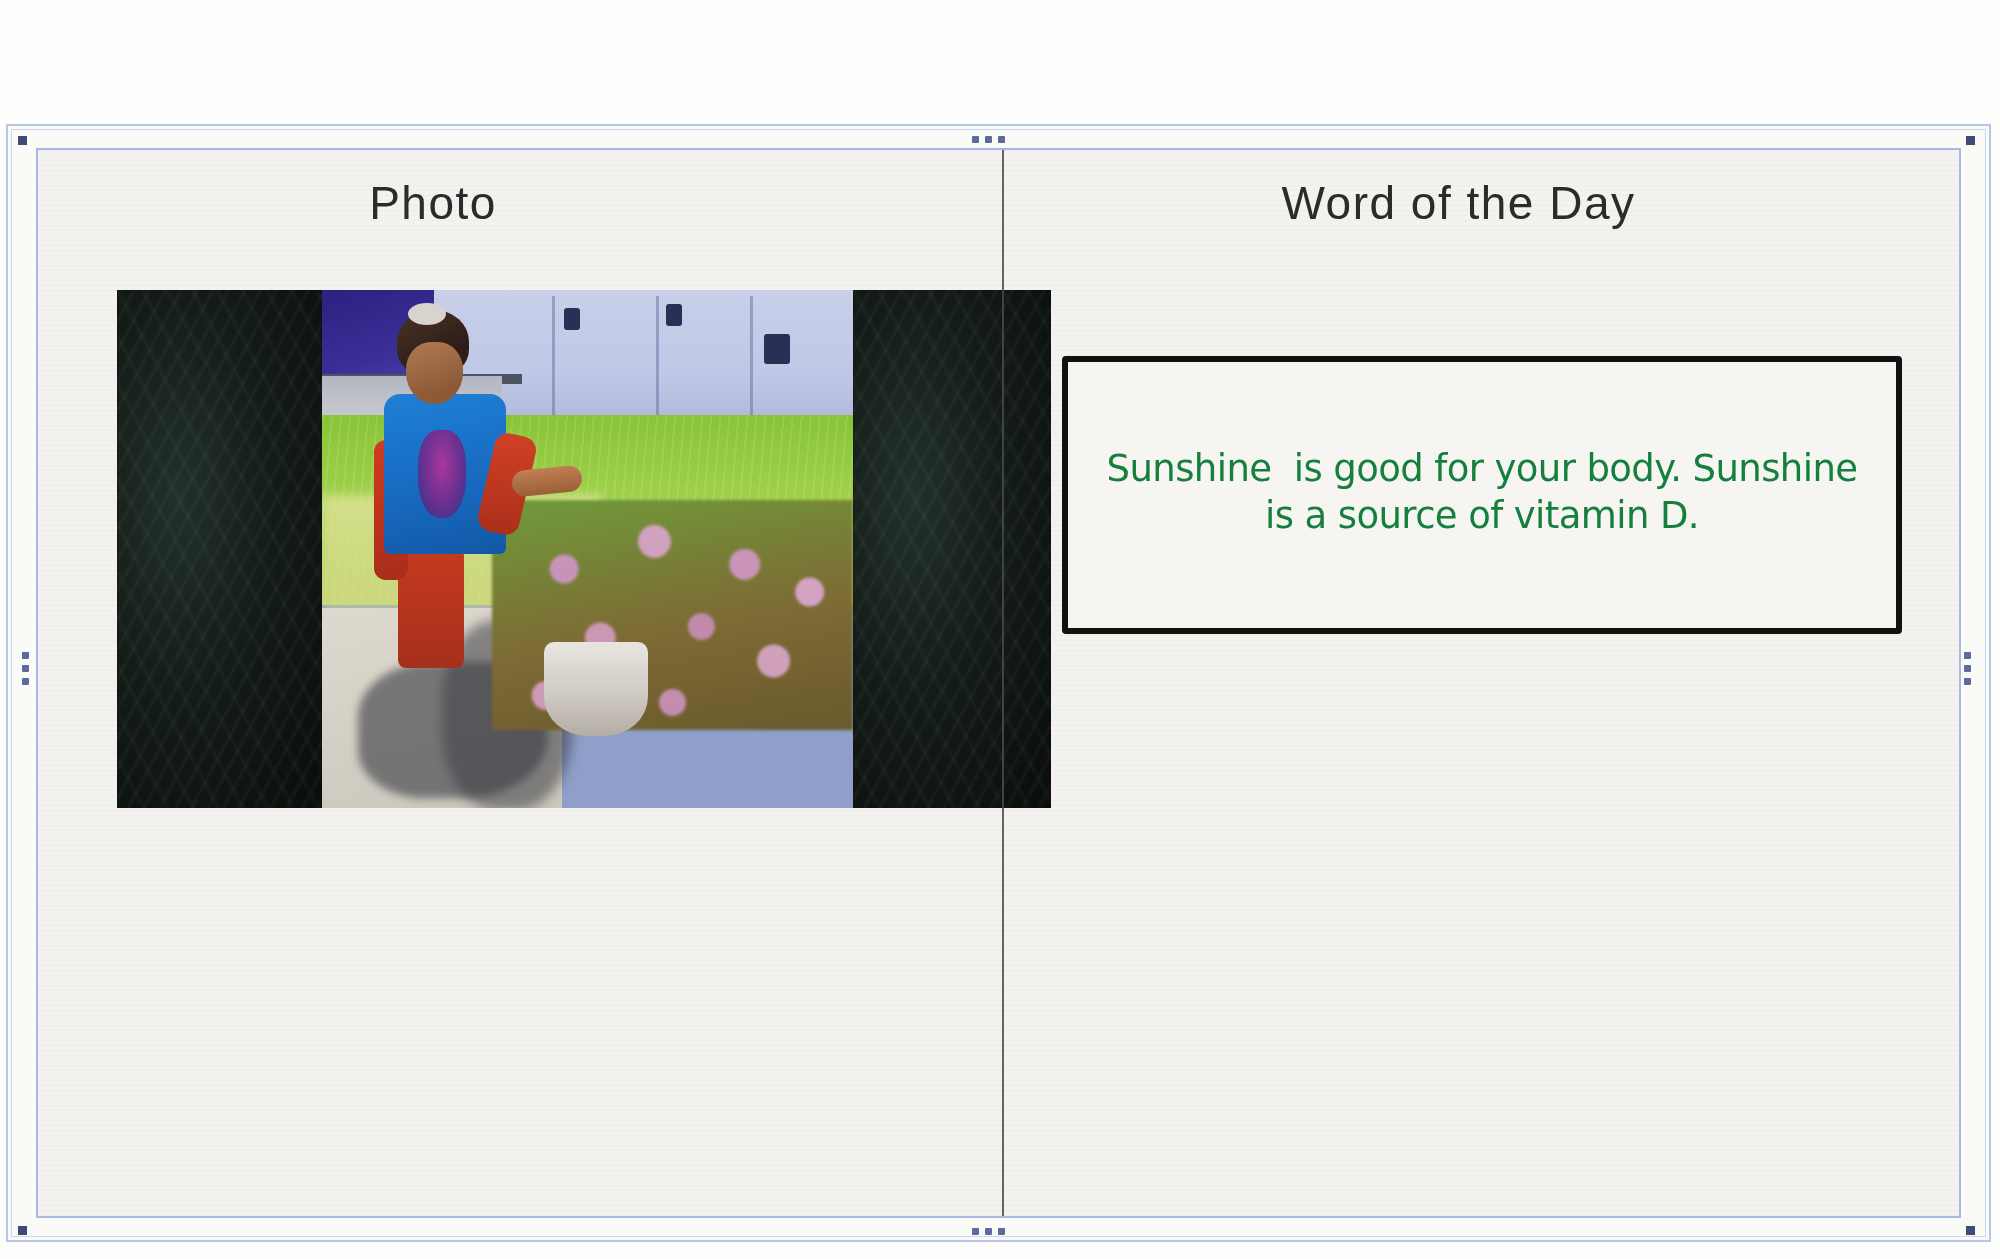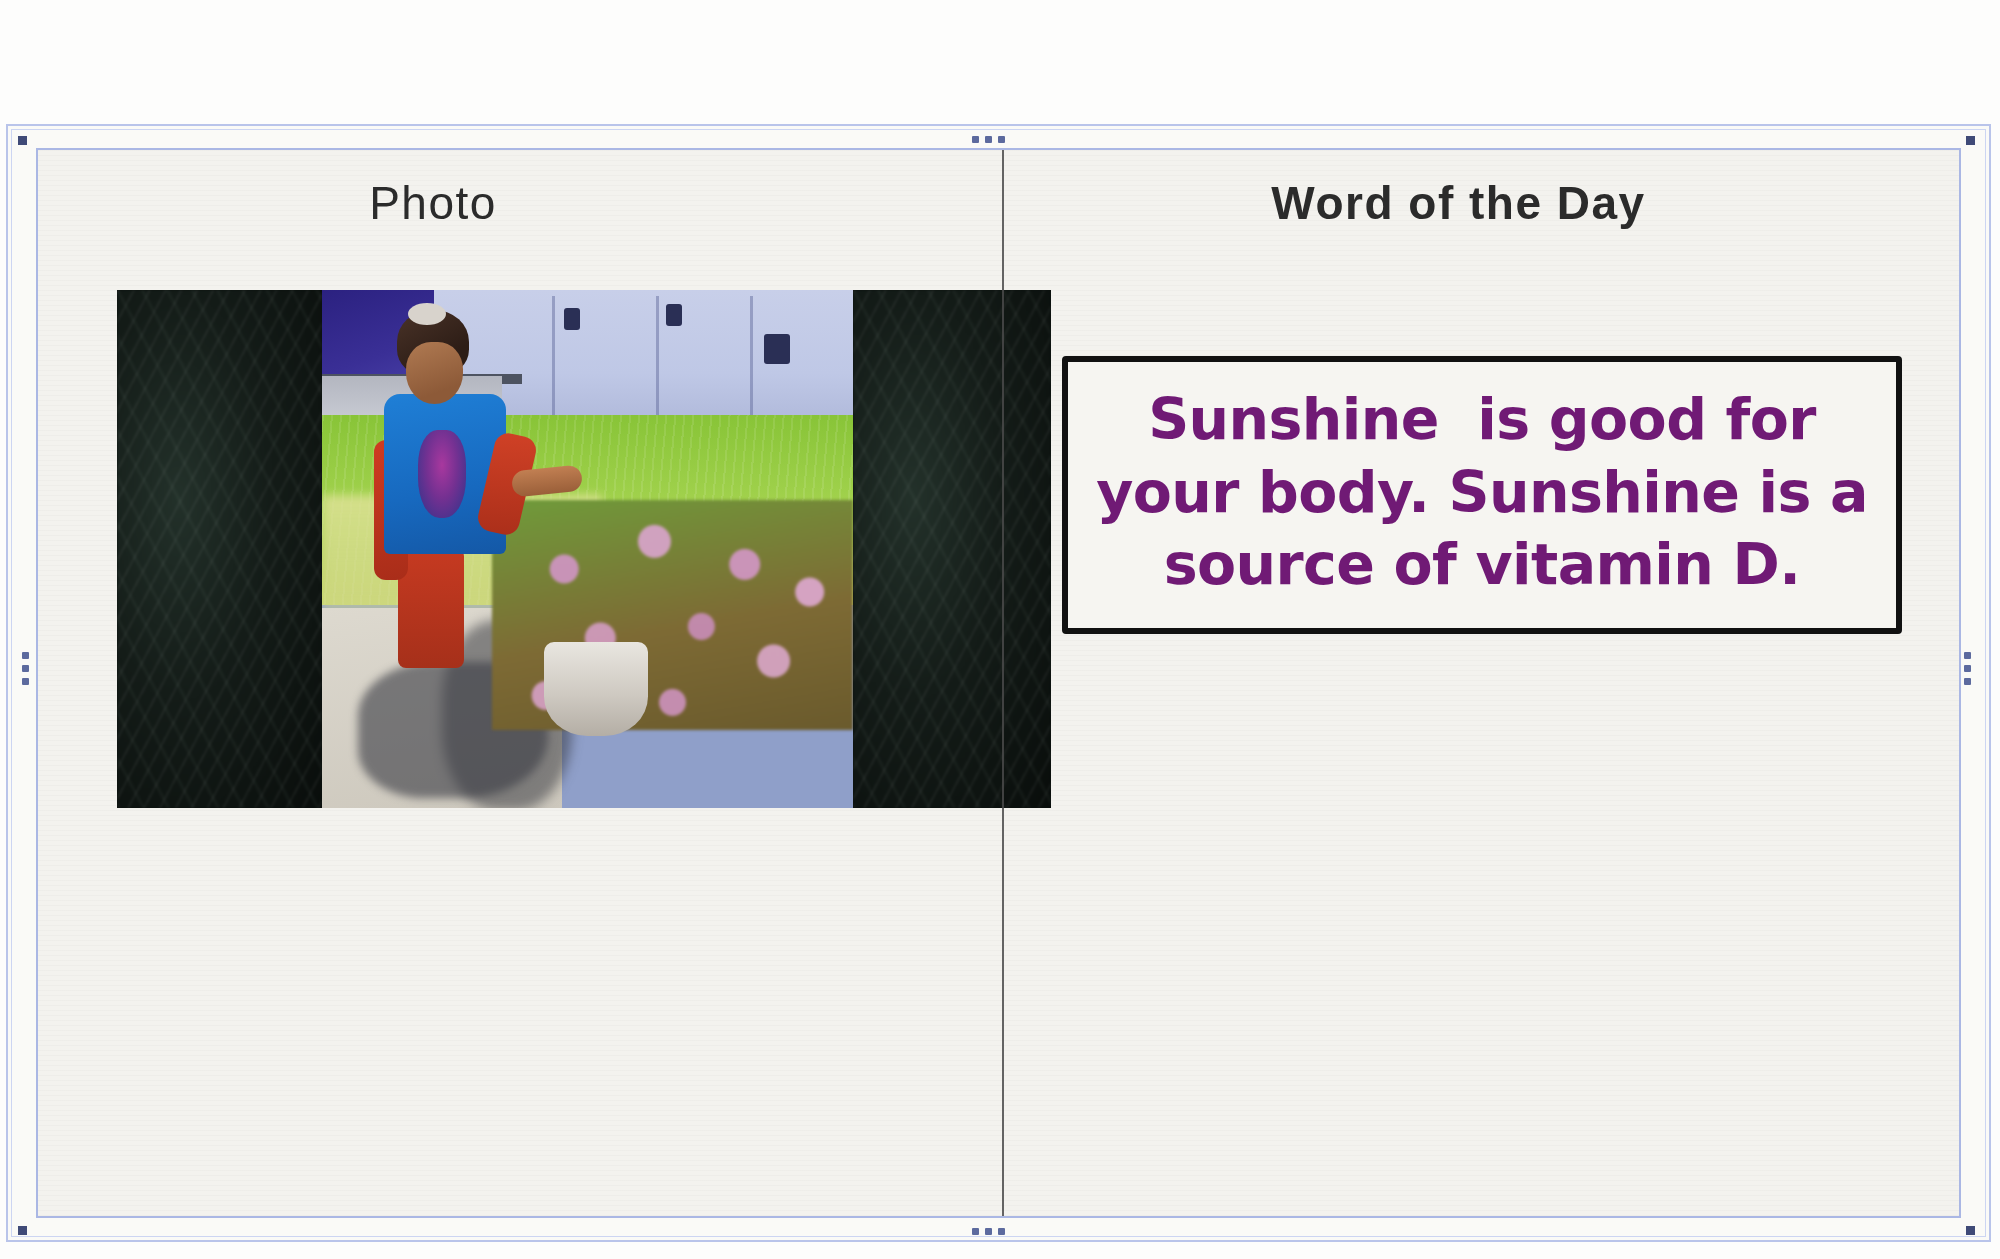--- a/index.html
+++ b/index.html
@@ -112,21 +112,21 @@
     left: 0;
     width: 100%;
     text-align: center;
     font-family: "Liberation Sans", sans-serif;
     font-weight: 300;
     font-size: 46px;
     letter-spacing: 1.5px;
     color: #2b2b2b;
   }
   #photo-header { padding-right: 380px; }
-  #word-header  { padding-right: 48px; font-weight: bold; }
+  #word-header  { padding-right: 48px; }
 
   
   #photo-figure {
     position: absolute;
     left: 24px;
     top: 140px;
     width: 934px;
     height: 518px;
     background: #0b0f0c;
     overflow: hidden;
@@ -299,26 +299,26 @@
     border: 6px solid #111111;
     border-radius: 4px;
     background: #f6f5f1;
     display: flex;
     align-items: center;
     justify-content: center;
     padding: 4px 26px 10px 26px;
   }
   #word-text {
     font-family: "DejaVu Sans", sans-serif;
-    font-weight: bold;
-    font-size: 57px;
+    font-weight: normal;
+    font-size: 37px;
     line-height: 1.28;
     letter-spacing: -0.6px;
     text-align: center;
-    color: #701a75;
+    color: #15803d;
     white-space: pre-wrap;
   }
 
   
   .dot-handle {
     position: absolute;
     display: flex;
     gap: 6px;
     align-items: center;
     justify-content: center;

